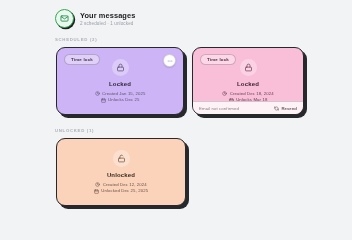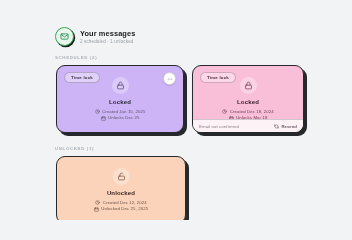--- a/index.html
+++ b/index.html
@@ -2,21 +2,21 @@
 <html><head>
 <meta charset="utf-8">
 <style>
   html,body{margin:0;padding:0;}
   body{
     width:352px;height:220px;overflow:hidden;
     background:#f1f3f5;
     font-family:"Liberation Sans", sans-serif;
     -webkit-font-smoothing:antialiased;
   }
-  .page{position:relative;width:352px;height:220px;margin-top:18px;}
+  .page{position:relative;width:352px;height:220px;}
 
   
   .header{
     position:absolute;left:55px;top:9px;
     display:flex;align-items:center;gap:6px;
   }
   .brand-badge{
     width:17px;height:17px;border-radius:50%;
     background:#e9f7ef;border:1.6px solid #34a853;
     box-shadow:1.2px 1.2px 0 #1f1f1f;

